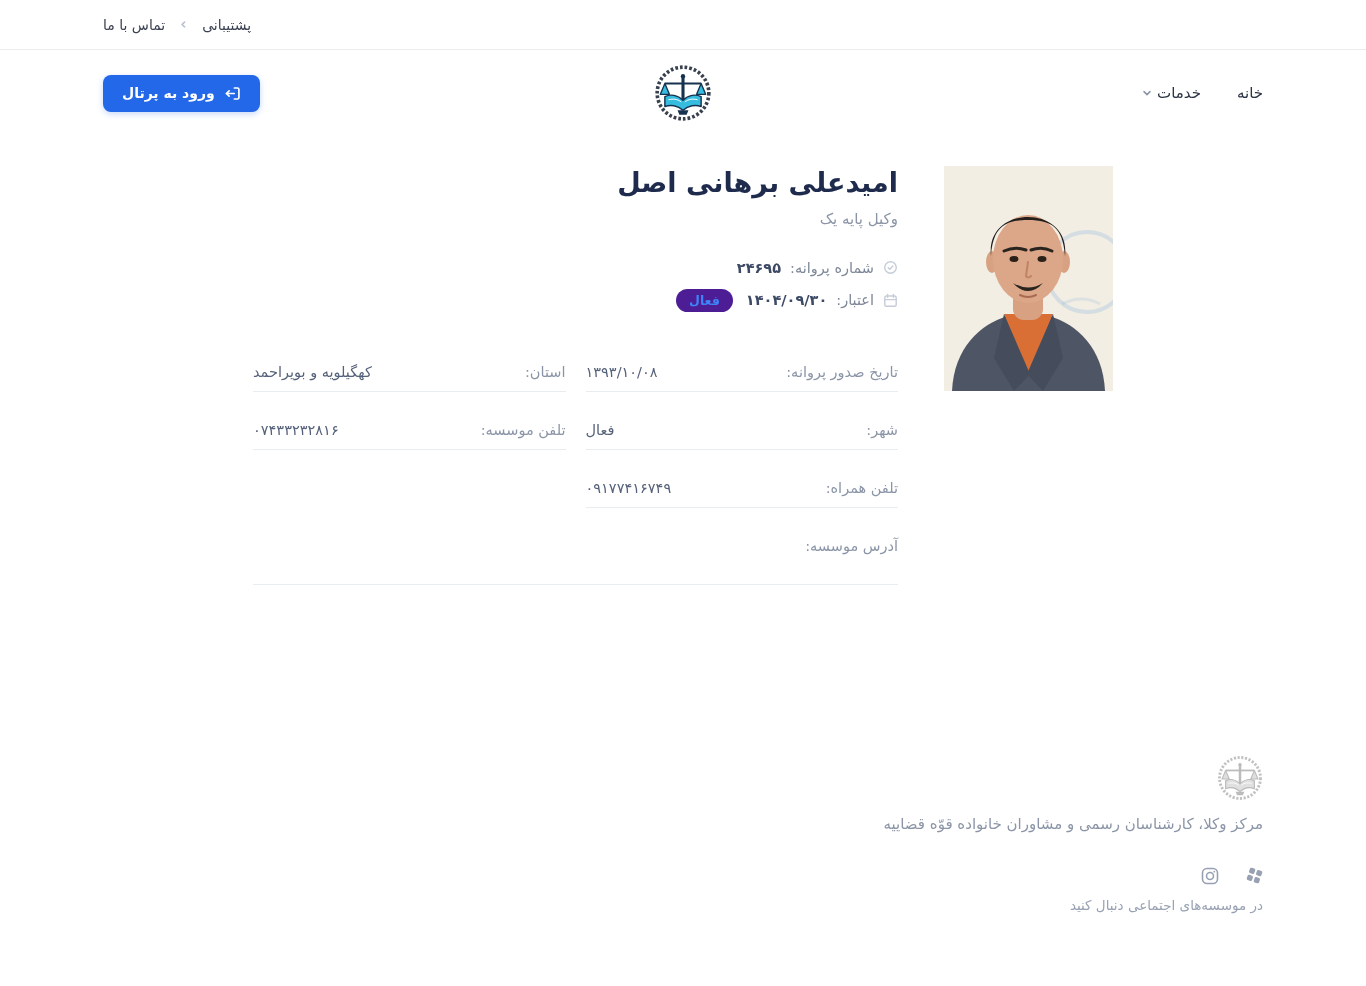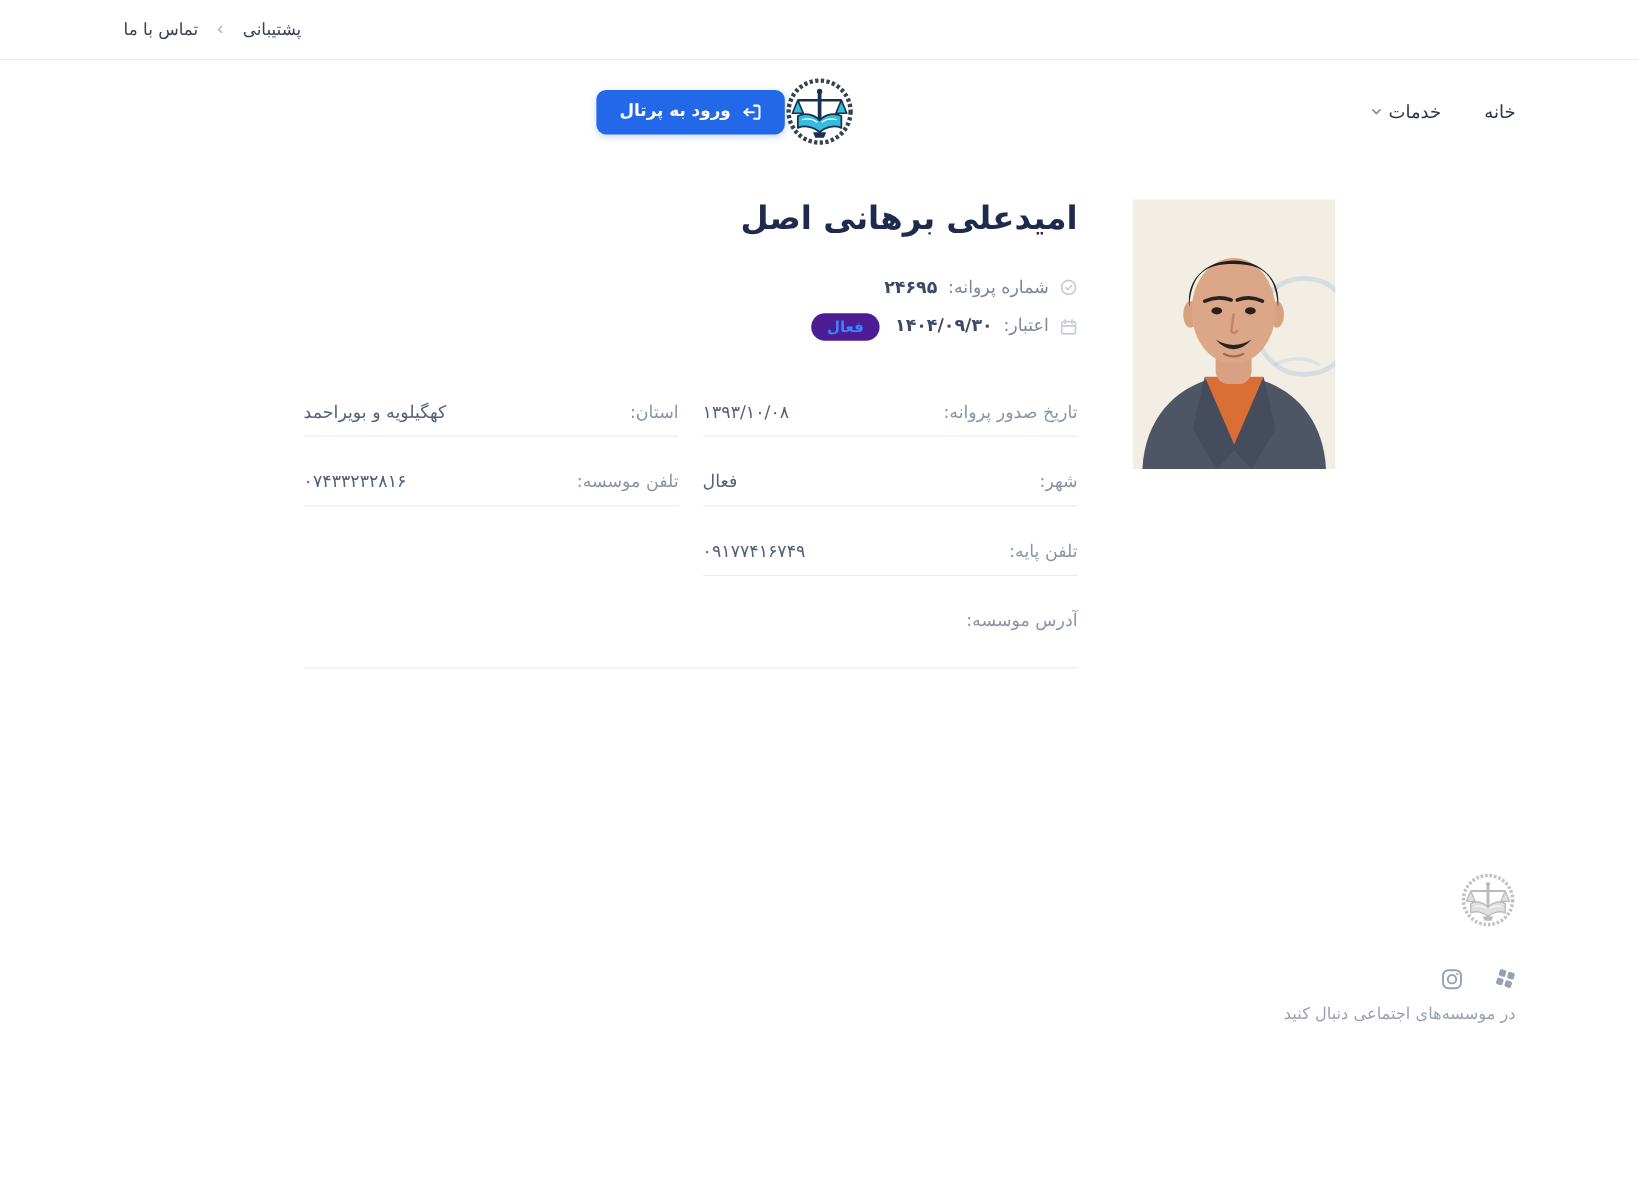--- a/index.html
+++ b/index.html
@@ -33,21 +33,21 @@
 
   
   .site-header { padding: 14px 0; }
   .site-header .container {
     display: flex;
     align-items: center;
     justify-content: space-between;
   }
   .header-side { flex: 1; display: flex; align-items: center; }
   .header-side.nav-side { justify-content: flex-start; gap: 36px; }
-  .header-side.btn-side { justify-content: flex-start; }
+  .header-side.btn-side { justify-content: flex-end; }
   .nav-link {
     display: inline-flex;
     align-items: center;
     gap: 5px;
     font-size: 15px;
     color: #2b3344;
     text-decoration: none;
     cursor: pointer;
   }
   .logo-box { width: 58px; height: 58px; flex: 0 0 auto; }
@@ -239,20 +239,21 @@
         <ellipse cx="70" cy="93" rx="4.5" ry="3" fill="#2b2018"></ellipse>
         <ellipse cx="98" cy="93" rx="4.5" ry="3" fill="#2b2018"></ellipse>
         <path d="M84 96 L82 110 q2 3 5 0" stroke="#c08464" stroke-width="2" fill="none" stroke-linecap="round"></path>
         <path d="M69 117 q15 9 30 0 q-7 8 -15 8 q-8 0 -15 -8 Z" fill="#2a241f"></path>
         <path d="M76 129 q8 4 16 0" stroke="#a86a50" stroke-width="2" fill="none" stroke-linecap="round"></path>
       </svg>
     </div>
 
     <div class="info-col">
       <h1 class="person-name">امیدعلی برهانی اصل</h1>
+      <div class="person-title">وکیل پایه یک</div>
 
       <div class="meta-row first">
         <span style="display:inline-flex;color:#c6cdd9;">
           <svg width="15" height="15" viewBox="0 0 15 15" fill="none" stroke="currentColor" stroke-width="1.4" stroke-linecap="round" stroke-linejoin="round">
               <circle cx="7.5" cy="7.5" r="5.8"></circle>
               <path d="M5.2 7.7 l1.6 1.6 l3.1 -3.3"></path>
             </svg>
         </span>
         <span>شماره پروانه:</span>
         <span class="meta-value">۲۴۶۹۵</span>
@@ -281,40 +282,41 @@
         </div>
         <div class="field">
           <span class="field-label">شهر:</span>
           <span class="field-value">فعال</span>
         </div>
         <div class="field">
           <span class="field-label">تلفن موسسه:</span>
           <span class="field-value">۰۷۴۳۳۲۳۲۸۱۶</span>
         </div>
         <div class="field">
-          <span class="field-label">تلفن پایه:</span>
+          <span class="field-label">تلفن همراه:</span>
           <span class="field-value">۰۹۱۷۷۴۱۶۷۴۹</span>
         </div>
         <div class="field grid-spacer"></div>
         <div class="field address">
           <span class="field-label">آدرس موسسه:</span>
         </div>
       </div>
     </div>
 
   </div>
 </main>
 
 <footer class="site-footer">
   <div class="container">
     <div class="footer-logo">
       <svg viewBox="0 0 64 64">
           <use href="#emblem"></use>
         </svg>
     </div>
+    <div class="footer-org">مرکز وکلا، کارشناسان رسمی و مشاوران خانواده قوّه قضاییه</div>
     <div class="social-row">
       <a class="social-icon">
         <svg width="17" height="17" viewBox="0 0 17 17" fill="currentColor">
           <g transform="rotate(18 8.5 8.5)">
             <rect x="2" y="2" width="5.6" height="5.6" rx="1.4"></rect>
             <rect x="9.4" y="2" width="5.6" height="5.6" rx="1.4"></rect>
             <rect x="2" y="9.4" width="5.6" height="5.6" rx="1.4"></rect>
             <rect x="9.4" y="9.4" width="5.6" height="5.6" rx="1.4"></rect>
           </g>
         </svg>

